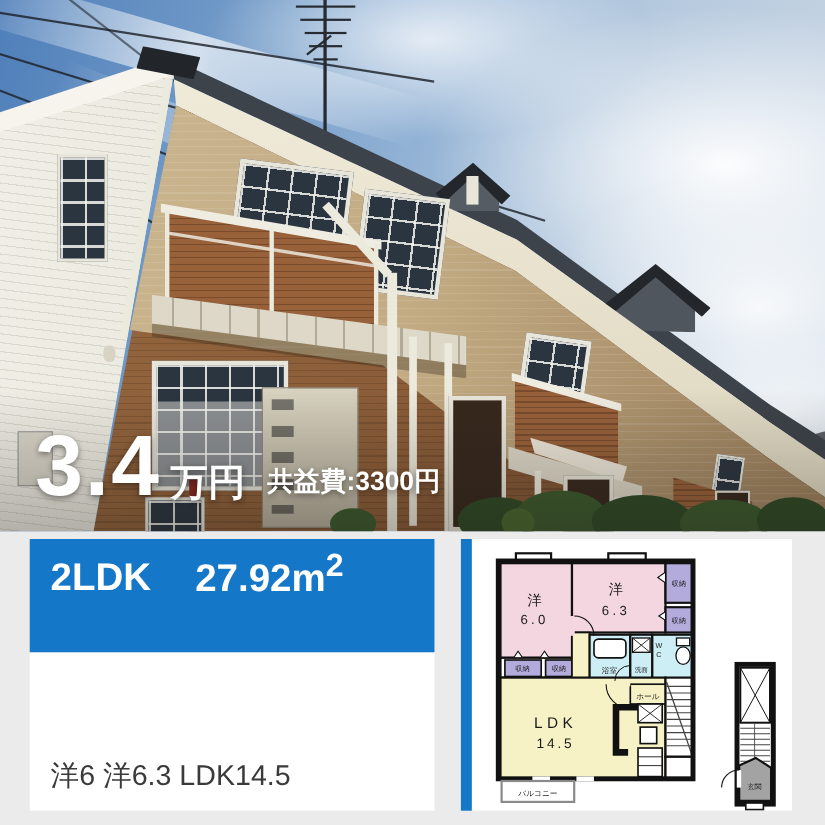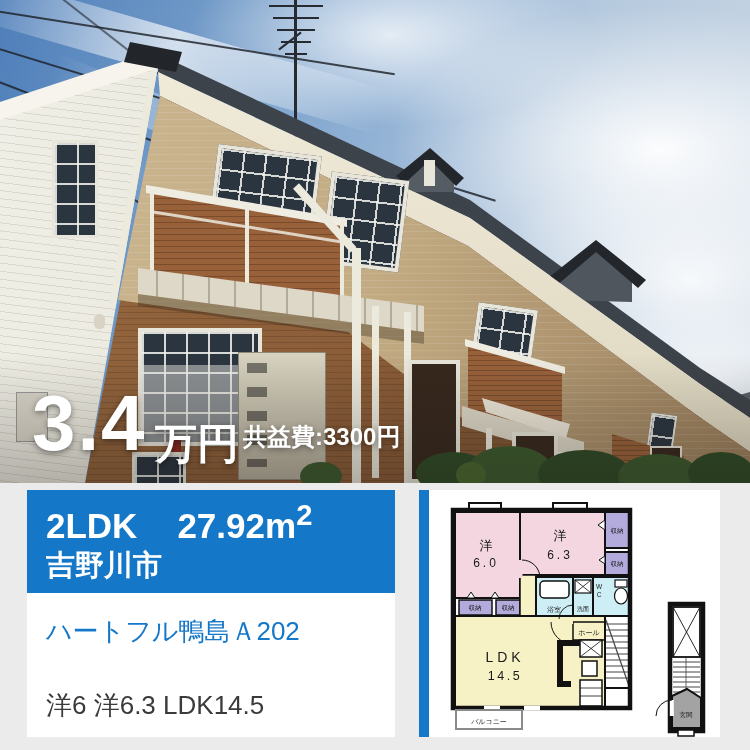--- a/index.html
+++ b/index.html
@@ -59,21 +59,21 @@
   .bghouse{position:absolute;left:684px;top:412px;width:66px;height:60px;background:#e6e1d4;}
   .bgroof{clip-path:polygon(672px 414px,750px 392px,750px 406px,682px 424px);background:#5a5f66;}
   .fence{position:absolute;left:696px;top:438px;width:54px;height:16px;
        background:repeating-linear-gradient(to right,rgba(255,255,255,.8) 0 2px,transparent 2px 7px),#a9c47e;}
 
   .photo-shade{position:absolute;left:0;bottom:0;width:750px;height:130px;
        background:linear-gradient(to bottom,rgba(25,20,15,0),rgba(25,20,15,.28));}
   .price-wrap{position:absolute;left:0;top:0;width:750px;height:483px;color:#fff;
        text-shadow:0 2px 6px rgba(0,0,0,.45);}
   .price-value{position:absolute;left:32px;top:378px;font-size:78px;font-weight:bold;letter-spacing:2px;}
-  .price-unit{position:absolute;left:155px;top:416px;font-size:42px;font-weight:bold;}
+  .price-unit{position:absolute;left:155px;top:416px;font-size:34px;font-weight:bold;}
   .price-fee{position:absolute;left:243px;top:421px;font-size:24px;font-weight:bold;}
 
   
   .card-left{position:absolute;left:27px;top:490px;width:368px;height:247px;background:#fff;}
   .blue-box{position:absolute;left:0;top:0;width:368px;height:103px;background:#1577c8;color:#fff;}
   .bb-line1{position:absolute;left:19px;top:9px;font-size:35px;font-weight:bold;}
   .bb-area{margin-left:40px;}
   .bb-line2{position:absolute;left:19px;top:56px;font-size:29px;font-weight:bold;}
   .dl-title{position:absolute;left:19px;top:124px;font-size:26px;color:#1577c8;}
   .dl-cat{position:absolute;left:19px;top:161px;font-size:26px;color:#3a3a3a;}
@@ -191,23 +191,21 @@
       <span class="price-unit">万円</span>
       <span class="price-fee">共益費:3300円</span>
     </div>
   </div>
 
   <div class="card-left">
     <div class="blue-box">
       <div class="bb-line1">
         <span>2LDK</span><span class="bb-area">27.92m</span><sup>2</sup>
       </div>
-      <div class="bb-line2">吉野川市</div>
-    </div>
-    <div class="dl-title">ハートフル鴨島Ａ202</div>
+    </div>
     <div class="dl-rooms">洋6 洋6.3 LDK14.5</div>
   </div>
 
   <div class="accent-stripe"></div>
 
   <div class="card-right">
     <svg class="plan-svg" width="291" height="247" viewBox="0 0 291 247">
 
       <g>
         <rect x="40" y="13" width="32" height="9" fill="#fff" stroke="#111" stroke-width="2"></rect>

